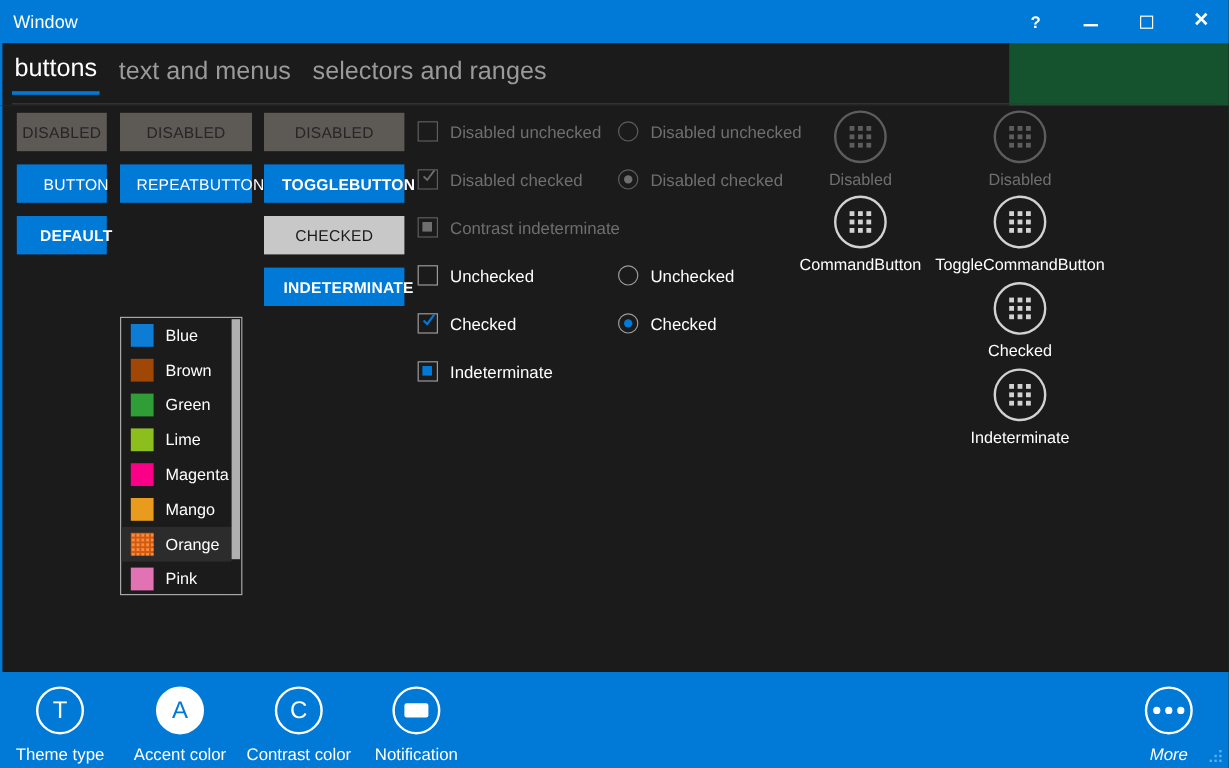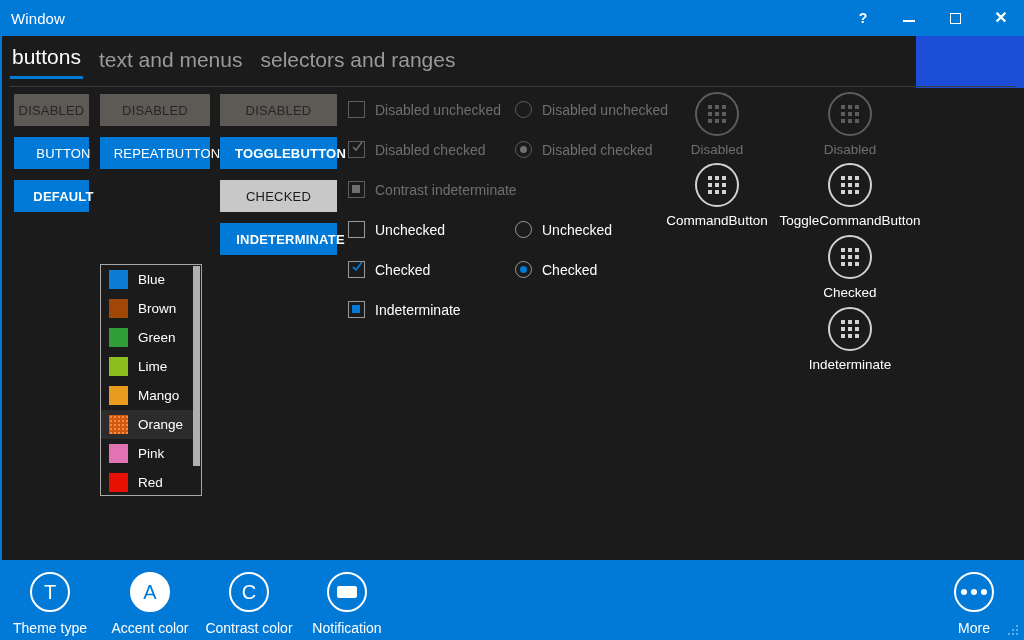--- a/index.html
+++ b/index.html
@@ -6,21 +6,21 @@
     margin: 0; padding: 0;
     width: 1024px; height: 640px;
     overflow: hidden;
     background: #1b1b1b;
     font-family: "Liberation Sans", sans-serif;
     -webkit-font-smoothing: antialiased;
   }
   #app {
     position: relative;
     width: 1024px; height: 640px;
-    background: #1d4ed8;
+    background: #14532d;
   }
 
   
   .titlebar {
     position: absolute; left: 0; top: 0;
     width: 1024px; height: 36px;
     background: #0079d7;
     display: flex; align-items: center;
   }
   .titlebar-title {
@@ -44,21 +44,21 @@
   .tb-glyph-max {
     width: 11px; height: 11px; border: 1.6px solid #fff; box-sizing: border-box;
   }
   .tb-glyph-close {
     font-size: 16px; font-weight: bold; line-height: 1;
   }
 
   
   .tabstrip {
     position: absolute; left: 0; top: 36px;
-    width: 916px; height: 52px;
+    width: 841px; height: 52px;
     background: #1b1b1b;
     border-left: 2px solid #0079d7;
     box-sizing: border-box;
   }
   .tabs {
     position: absolute; left: 8px; top: 8px;
     display: flex; align-items: flex-end; gap: 14px;
   }
   .tab {
     font-size: 21px;
@@ -502,20 +502,24 @@
       <div class="dd-item">
         <span class="dd-swatch" style="background:#2f9e36;"></span>
         <span class="dd-label">Green</span>
       </div>
 
       <div class="dd-item">
         <span class="dd-swatch" style="background:#8cbe1d;"></span>
         <span class="dd-label">Lime</span>
       </div>
 
+      <div class="dd-item">
+        <span class="dd-swatch" style="background:#f90087;"></span>
+        <span class="dd-label">Magenta</span>
+      </div>
 
       <div class="dd-item">
         <span class="dd-swatch" style="background:#e89b1c;"></span>
         <span class="dd-label">Mango</span>
       </div>
 
       <div class="dd-item hl">
         <span class="dd-swatch" style="background:#cf5b12; background-image:radial-gradient(#ff8a3c 42%, transparent 45%); background-size:4px 4px;"></span>
         <span class="dd-label">Orange</span>
       </div>
@@ -554,21 +558,21 @@
       <span class="appcmd-label">Contrast color</span>
     </div>
 
     <div class="appcmd" style="left:297px;">
       <span class="appcmd-circle">
         <span class="notif-glyph"></span>
       </span>
       <span class="appcmd-label">Notification</span>
     </div>
 
-    <div class="appcmd" style="left:924px;">
+    <div class="appcmd" style="left:924px;font-style:italic;">
       <span class="appcmd-circle">
         <span class="ellipsis">
             <i></i>
             <i></i>
             <i></i>
           </span>
       </span>
       <span class="appcmd-label">More</span>
     </div>
 

